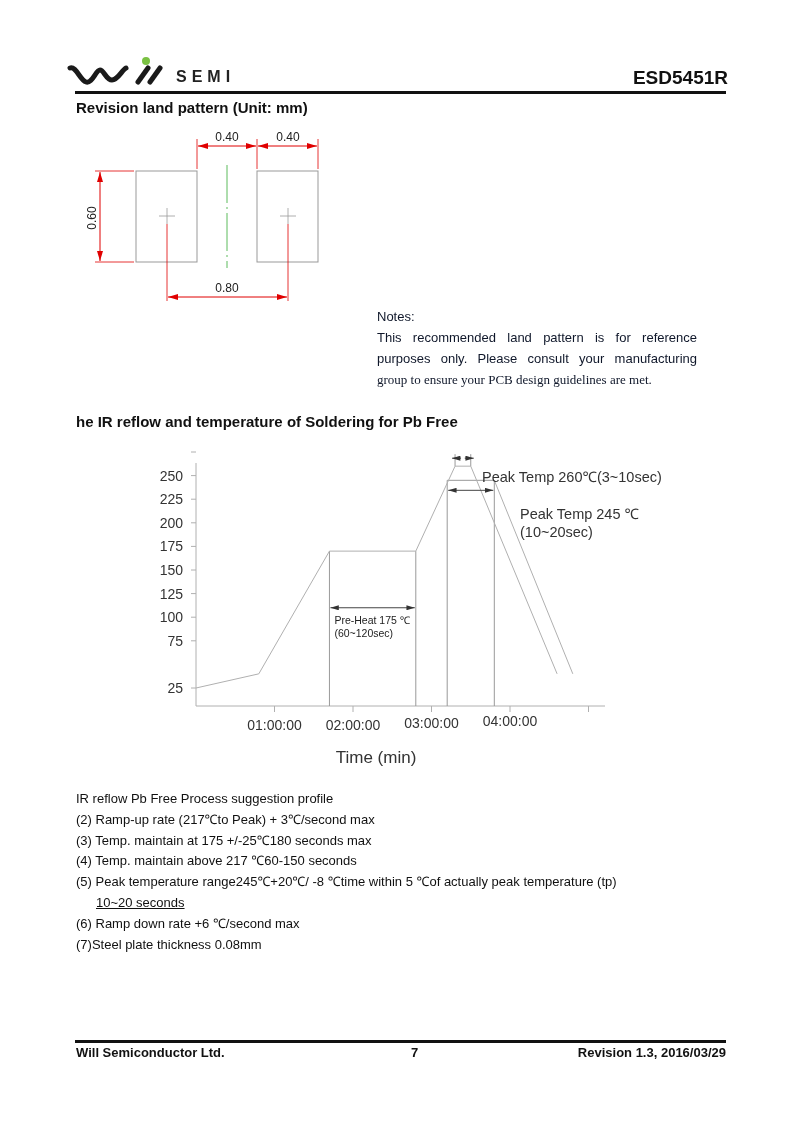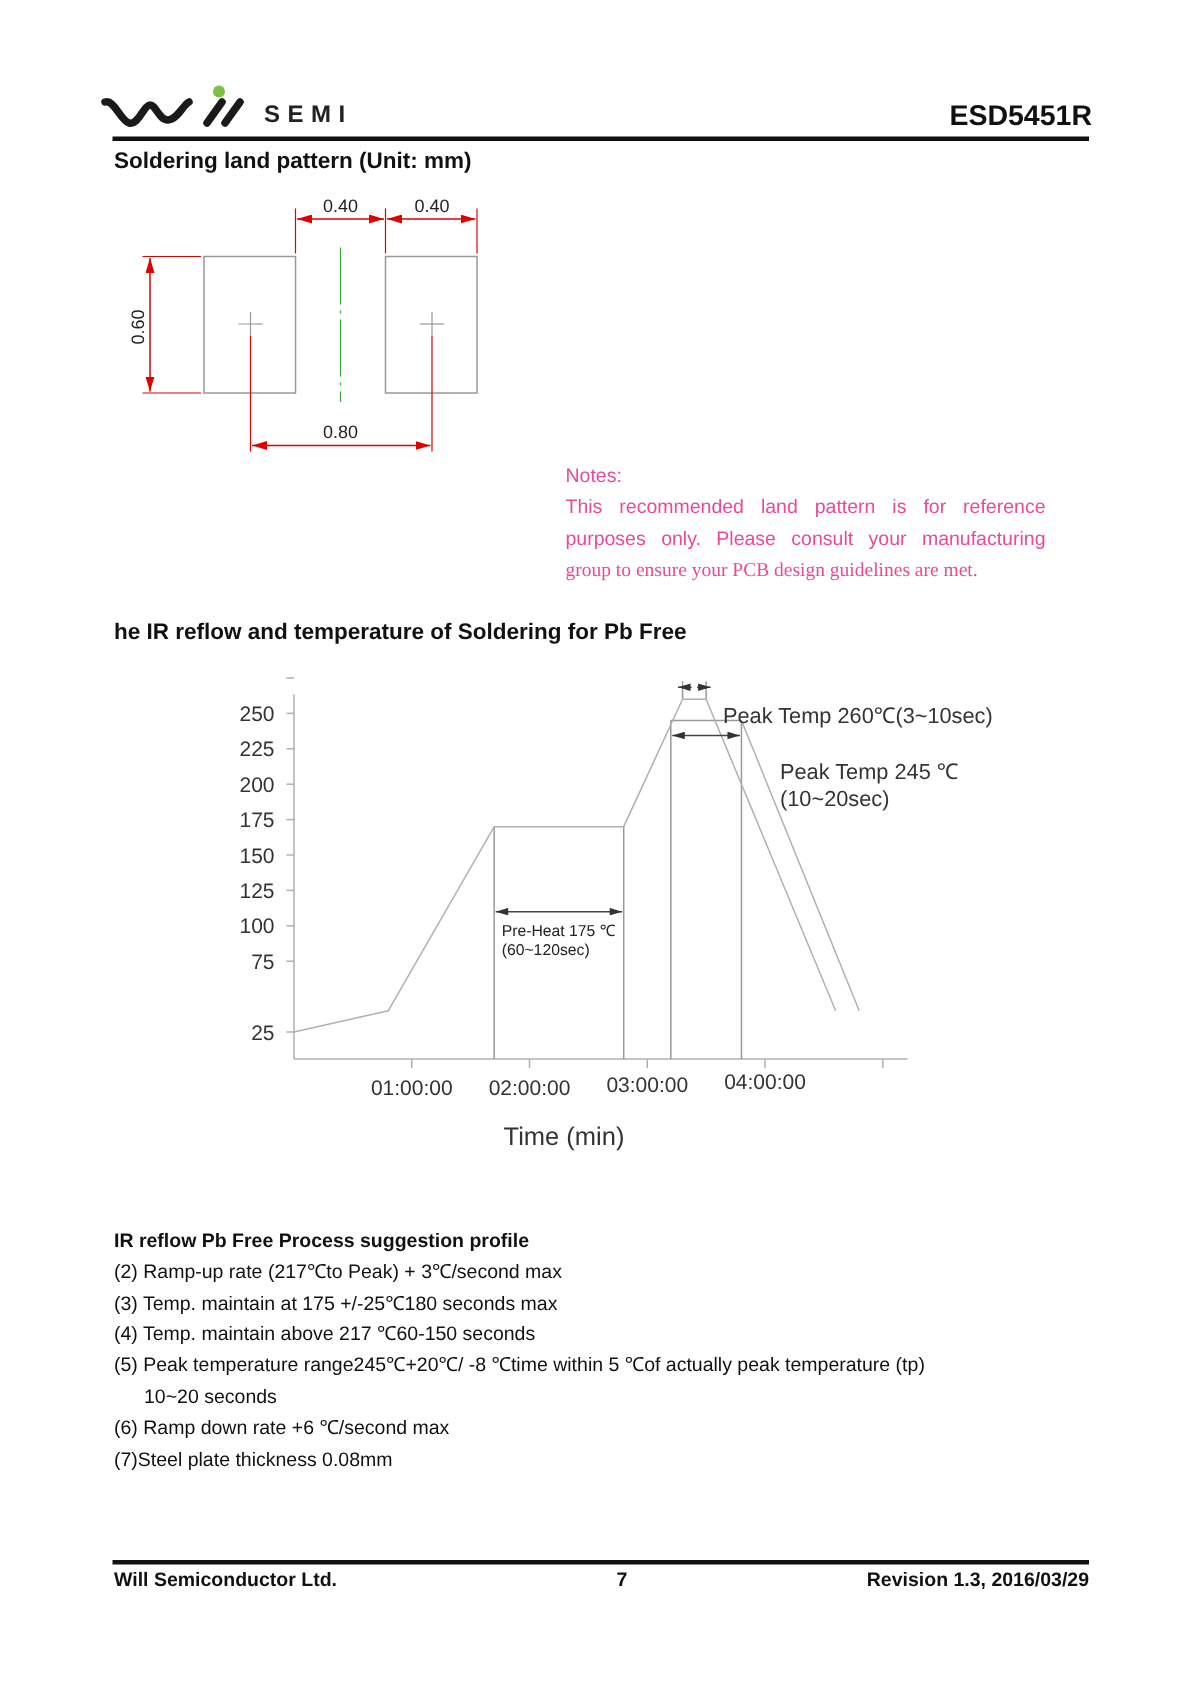--- a/index.html
+++ b/index.html
@@ -4,43 +4,43 @@
 <style>
   html, body { margin: 0; padding: 0; background: #ffffff; }
   body { width: 800px; height: 1131px; position: relative; overflow: hidden;
          font-family: "Liberation Sans", sans-serif; color: #111; }
   .abs { position: absolute; }
   .header-rule { left: 75px; top: 91px; width: 651px; height: 3px; background: #111; }
   .footer-rule { left: 75px; top: 1040px; width: 651px; height: 3px; background: #111; }
   .logo-text { left: 176px; top: 68px; font-size: 16px; letter-spacing: 5px; font-weight: bold; color: #222; }
   .part-no { right: 72px; top: 67px; font-size: 19px; font-weight: bold; }
   .sec-title { font-size: 15px; font-weight: bold; }
-  .notes { left: 377px; top: 306px; width: 320px; font-size: 13px; line-height: 21px; color: #ec4899; }
+  .notes { left: 377px; top: 306px; width: 320px; font-size: 13px; line-height: 21px; color: #0f172a; }
   .notes .body { text-align: justify; text-align-last: justify; }
   .notes .body.last { text-align-last: left; font-family: Liberation Serif, serif; }
   .profile { left: 76px; top: 789px; font-size: 13px; line-height: 20.8px; color: #111; }
-  .profile .head { font-weight: bold; margin-top: 28px; }
-  .profile .indent { padding-left: 20px; }
+  .profile .head { font-weight: normal; }
+  .profile .indent { padding-left: 20px; text-decoration: underline; }
   .footer { top: 1045px; font-size: 13px; font-weight: bold; }
   svg text { font-family: "Liberation Sans", sans-serif; }
 </style>
 </head>
 <body>
 
 <svg class="abs" style="left:66px;top:56px" width="110" height="32" viewBox="0 0 110 32">
   <path d="M4 12 C10 10 14 24 20 26 C26 28 30 14 34 14 C38 14 40 24 46 24 C52 24 56 14 60 12" fill="none" stroke="#1a1a1a" stroke-width="5" stroke-linecap="round"></path>
   <line x1="72" y1="26" x2="82" y2="12" stroke="#1a1a1a" stroke-width="5" stroke-linecap="round"></line>
   <line x1="84" y1="26" x2="94" y2="12" stroke="#1a1a1a" stroke-width="5" stroke-linecap="round"></line>
   <circle cx="80" cy="5" r="4" fill="#7ac142"></circle>
 </svg>
 <div class="abs logo-text">SEMI</div>
 <div class="abs part-no">ESD5451R</div>
 <div class="abs header-rule"></div>
 
-<div class="abs sec-title" style="left:76px;top:99px">Soldering land pattern (Unit: mm)</div>
+<div class="abs sec-title" style="left:76px;top:99px">Revision land pattern (Unit: mm)</div>
 
 <svg class="abs" style="left:75px;top:125px" width="270" height="185" viewBox="0 0 270 185">
   <defs>
     <marker id="arr" viewBox="0 0 10 6" refX="10" refY="3" markerWidth="10" markerHeight="6" orient="auto-start-reverse">
       <path d="M0 0 L10 3 L0 6 Z" fill="#e00000"></path>
     </marker>
   </defs>
 
   <rect x="61" y="46" width="61" height="91" fill="none" stroke="#999" stroke-width="1"></rect>
   <rect x="182" y="46" width="61" height="91" fill="none" stroke="#999" stroke-width="1"></rect>

